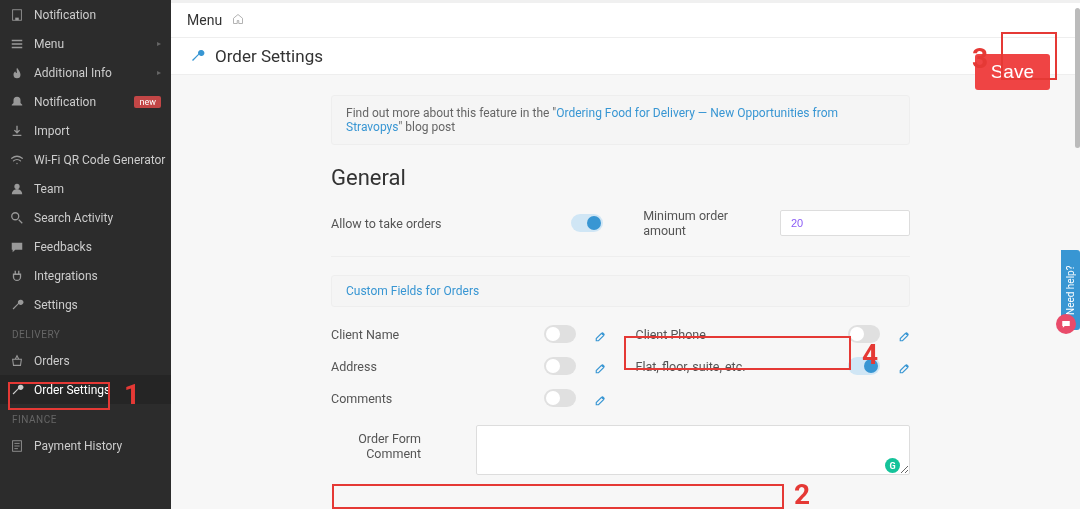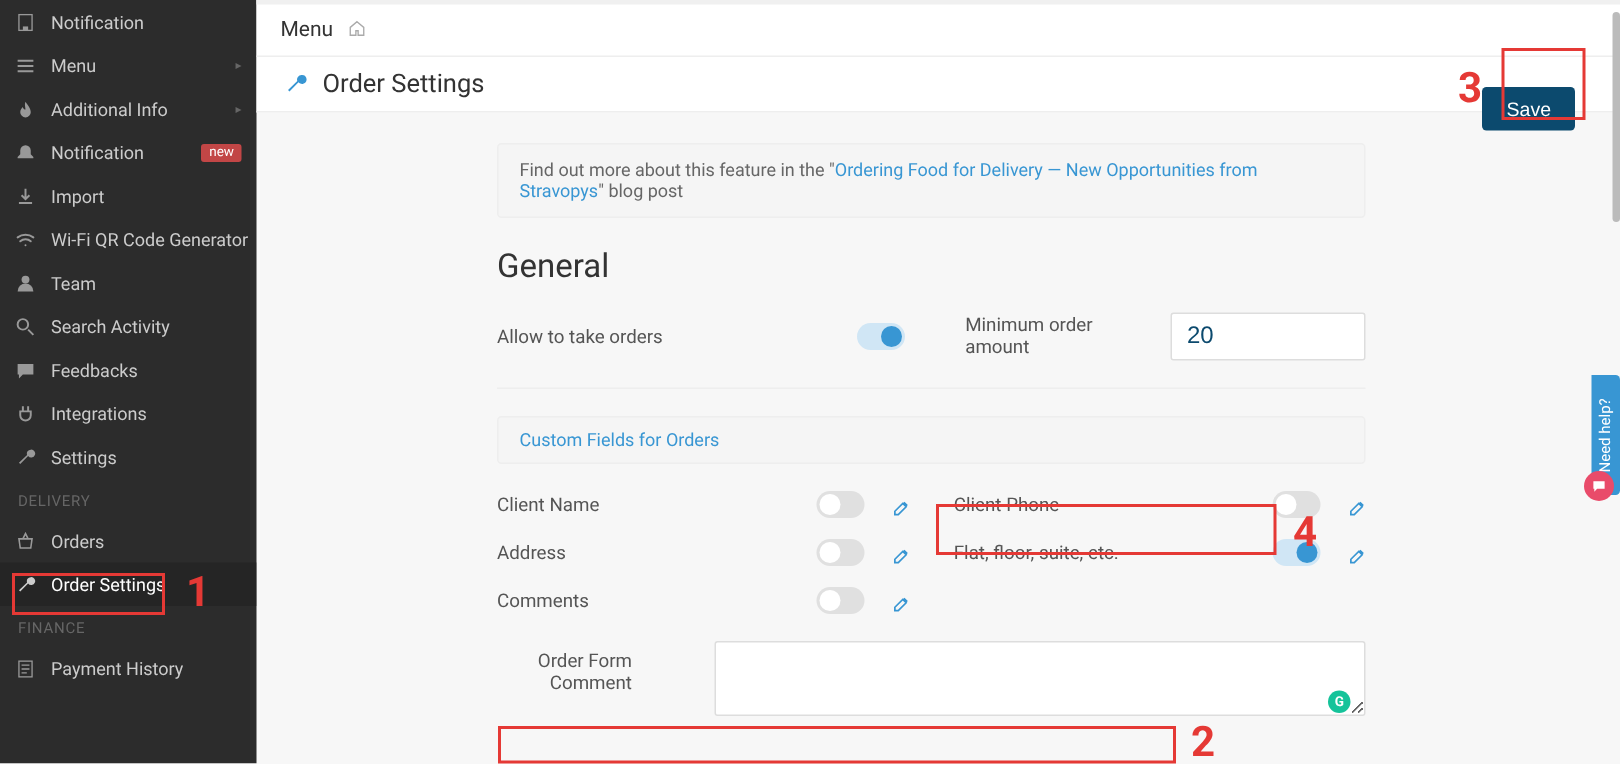--- a/index.html
+++ b/index.html
@@ -90,26 +90,26 @@
       align-items: center;
       padding: 0 18px;
     }
     .page-header-left { display: flex; align-items: center; }
     .page-header-icon { width: 16px; height: 16px; margin-right: 10px; }
     .page-header-icon svg { width: 16px; height: 16px; fill: #3896d3; }
     .page-title { font-size: 17px; color: #333; font-weight: 400; }
     .save-btn {
       margin-left: auto;
       margin-right: 12px;
-      background: #0c4a6e;
+      background: #ef4444;
       color: #fff;
       border: none;
       padding: 7px 16px;
       border-radius: 3px;
-      font-size: 13px;
+      font-size: 19px;
       cursor: pointer;
       margin-top: 32px;
     }
 
     .content {
       position: absolute;
       left: 171px;
       top: 75px;
       right: 0;
       bottom: 0;
@@ -170,22 +170,22 @@
     }
     .toggle.on .toggle-knob {
       left: 16px;
       background: #3896d3;
     }
 
     .text-input {
       border: 1px solid #ddd;
       border-radius: 2px;
       padding: 6px 10px;
-      font-size: 16px;
-      color: #0c4a6e;
+      font-size: 11px;
+      color: #8b5cf6;
       width: 130px;
     }
 
     .hr { border: none; border-top: 1px solid #eee; margin: 18px 0; }
 
     .sub-banner {
       background: #f5f5f5;
       border: 1px solid #eee;
       border-radius: 3px;
       padding: 8px 14px;

